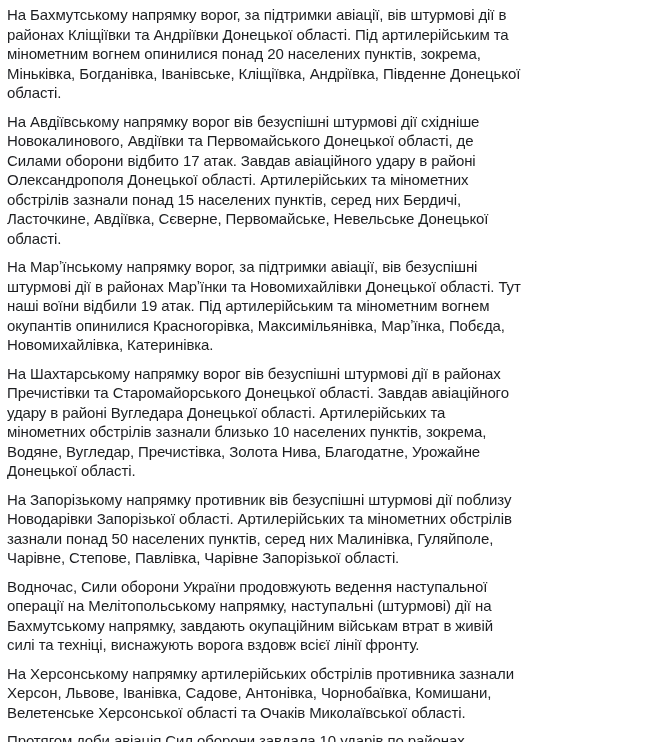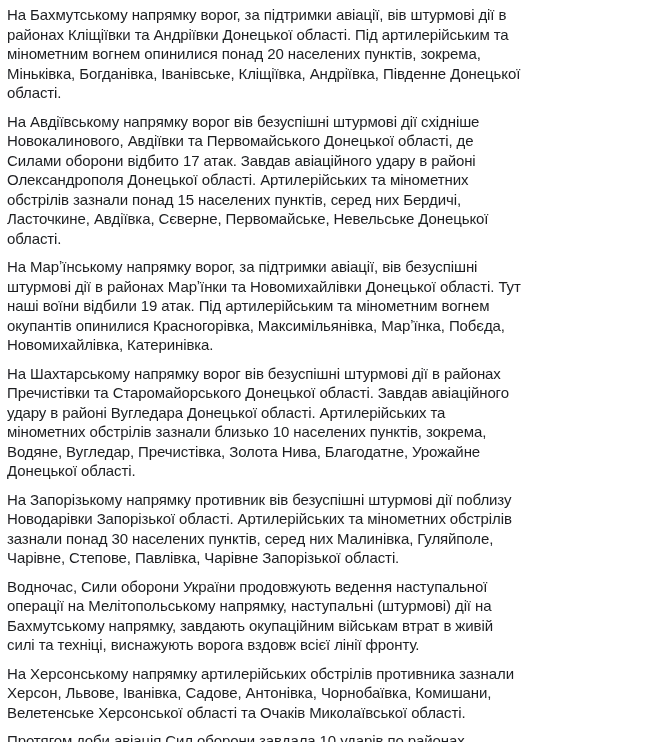--- a/index.html
+++ b/index.html
@@ -29,17 +29,17 @@
   }
 </style>
 </head>
 <body>
 
 <div class="report">
   <p>На Бахмутському напрямку ворог, за підтримки авіації, вів штурмові дії в районах Кліщіївки та Андріївки Донецької області. Під артилерійським та мінометним вогнем опинилися понад 20 населених пунктів, зокрема, Міньківка, Богданівка, Іванівське, Кліщіївка, Андріївка, Південне Донецької області.</p>
   <p>На Авдіївському напрямку ворог вів безуспішні штурмові дії східніше Новокалинового, Авдіївки та Первомайського Донецької області, де Силами оборони відбито 17 атак. Завдав авіаційного удару в районі Олександрополя Донецької області. Артилерійських та мінометних обстрілів зазнали понад 15 населених пунктів, серед них Бердичі, Ласточкине, Авдіївка, Сєверне, Первомайське, Невельське Донецької області.</p>
   <p>На Марʼїнському напрямку ворог, за підтримки авіації, вів безуспішні штурмові дії в районах Марʼїнки та Новомихайлівки Донецької області.  Тут наші воїни відбили 19 атак. Під артилерійським та мінометним вогнем окупантів опинилися Красногорівка, Максимільянівка, Марʼїнка, Побєда, Новомихайлівка, Катеринівка.</p>
   <p>На Шахтарському напрямку ворог вів безуспішні штурмові дії в районах Пречистівки та Старомайорського Донецької області. Завдав авіаційного удару в районі Вугледара Донецької області. Артилерійських та мінометних обстрілів зазнали близько 10 населених пунктів, зокрема, Водяне, Вугледар, Пречистівка, Золота Нива, Благодатне, Урожайне Донецької області.</p>
-  <p>На Запорізькому напрямку противник вів безуспішні штурмові дії поблизу Новодарівки Запорізької області. Артилерійських та мінометних обстрілів зазнали понад 30 населених пунктів, серед них Малинівка, Гуляйполе, Чарівне, Степове, Павлівка, Чарівне Запорізької області.</p>
+  <p>На Запорізькому напрямку противник вів безуспішні штурмові дії поблизу Новодарівки Запорізької області. Артилерійських та мінометних обстрілів зазнали понад 50 населених пунктів, серед них Малинівка, Гуляйполе, Чарівне, Степове, Павлівка, Чарівне Запорізької області.</p>
   <p>Водночас, Сили оборони України продовжують ведення наступальної операції на Мелітопольському напрямку, наступальні (штурмові) дії на Бахмутському напрямку, завдають окупаційним військам втрат в живій силі та техніці, виснажують ворога вздовж всієї лінії фронту.</p>
   <p>На Херсонському напрямку артилерійських обстрілів противника зазнали Херсон, Львове, Іванівка, Садове, Антонівка, Чорнобаївка, Комишани, Велетенське Херсонської області та Очаків Миколаївської області.</p>
   <p>Протягом доби авіація Сил оборони завдала 10 ударів по районах зосередження особового складу, озброєння та військової техніки та 3 - по зенітно-ракетних комплексах противника.</p>
 </div>
 
 </body></html>

